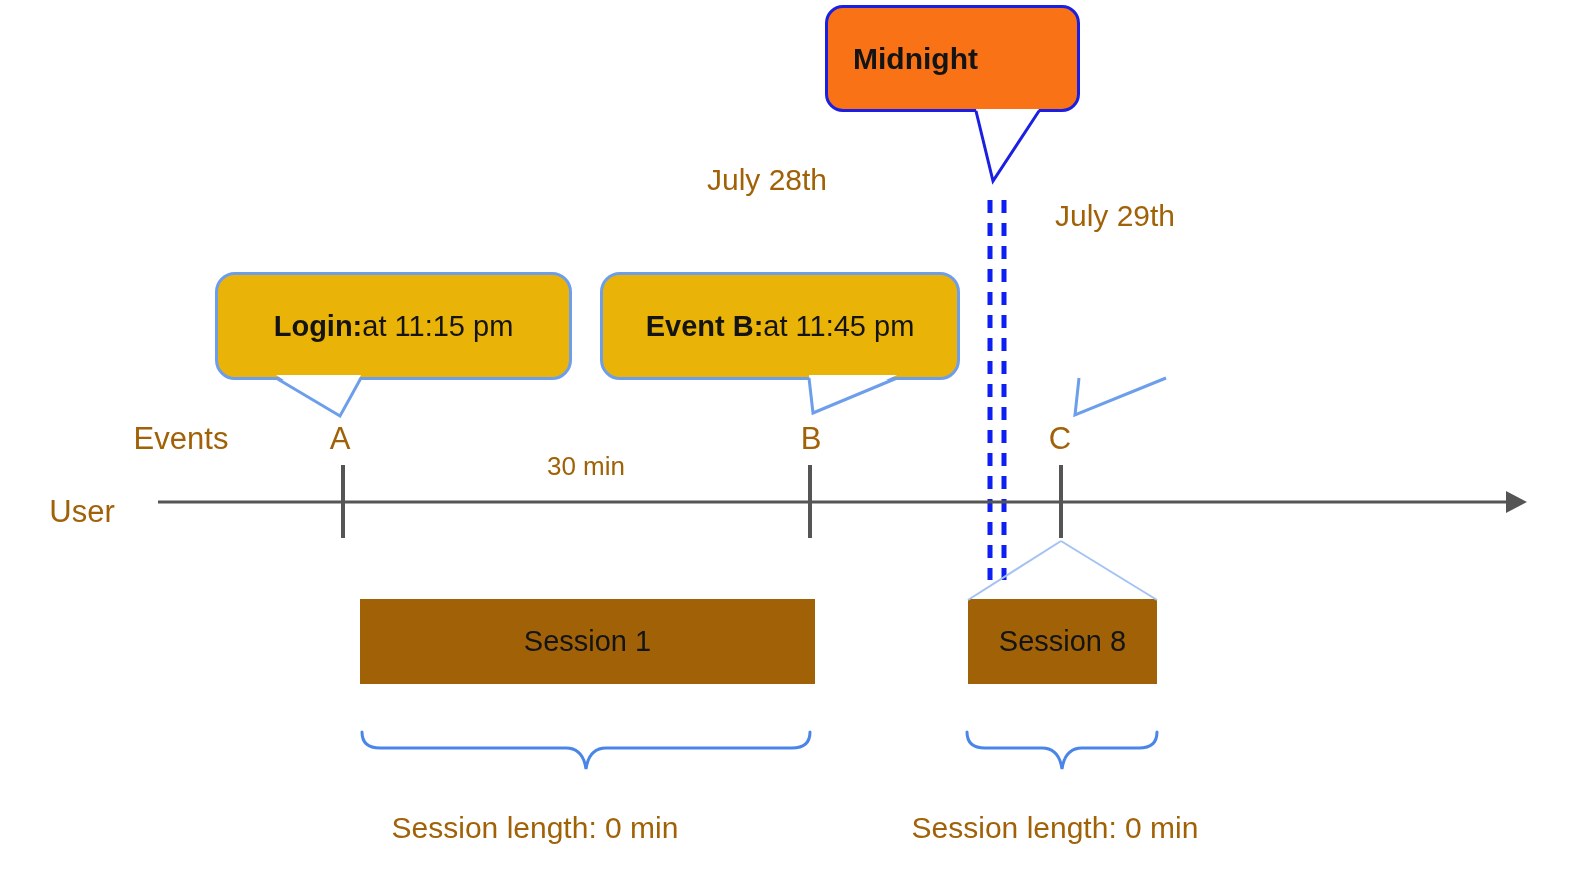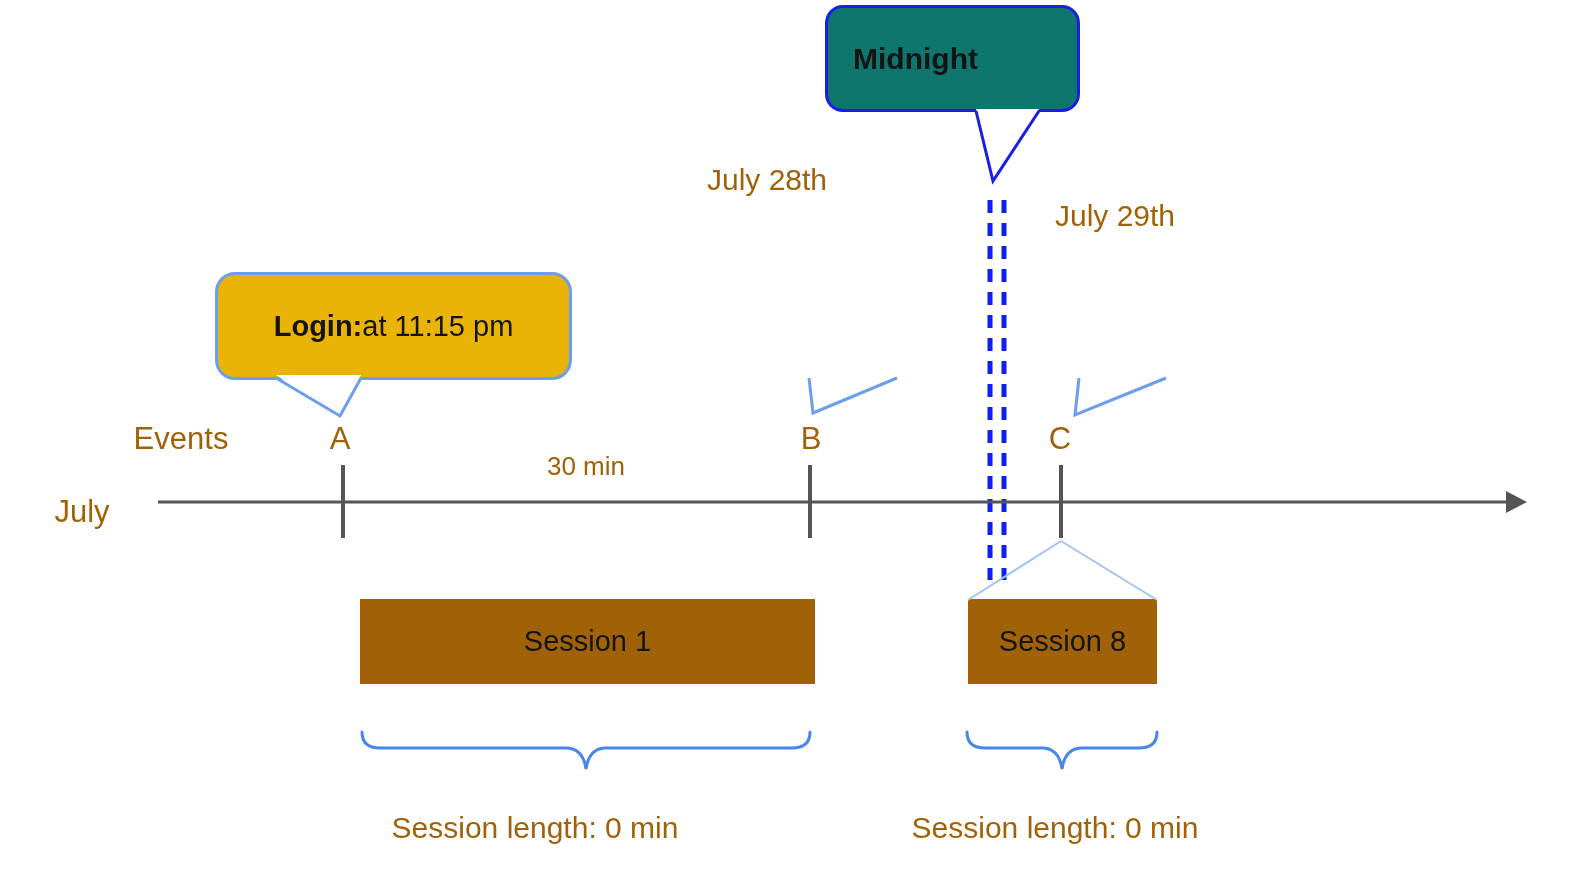--- a/index.html
+++ b/index.html
@@ -10,55 +10,59 @@
   .lbl{position:absolute;white-space:nowrap;transform:translate(-50%,-50%);line-height:1;color:#a16207;}
   .f30{font-size:30px;}
   .f31{font-size:31px;}
   .f26{font-size:26px;}
   .bubble{
     position:absolute;background:#eab308;border:3px solid #6d9eeb;border-radius:20px;
     display:flex;align-items:center;justify-content:center;font-size:29px;box-sizing:border-box;
   }
   .bubble .b{font-weight:bold;}
   .bubble-midnight{
-    position:absolute;background:#0f766e;border:3px solid #1a1fe3;border-radius:18px;
+    position:absolute;background:#f97316;border:3px solid #1a1fe3;border-radius:18px;
     display:flex;align-items:center;justify-content:flex-start;padding-left:25px;
     font-size:30px;font-weight:bold;box-sizing:border-box;
   }
   .session-box{
     position:absolute;background:#a16207;display:flex;align-items:center;justify-content:center;
     font-size:29px;color:#141414;
   }
   svg.overlay{position:absolute;left:0;top:0;pointer-events:none;}
 </style>
 </head>
 <body>
 
 <div id="stage">
 
   <div class="lbl f30" style="left:767px;top:180px;">July 28th</div>
   <div class="lbl f30" style="left:1115px;top:180px;margin-top:36px;">July 29th</div>
 
   <div class="lbl f31" style="left:181px;top:438px;">Events</div>
-  <div class="lbl f31" style="left:82px;top:511px;">July</div>
+  <div class="lbl f31" style="left:82px;top:511px;">User</div>
   <div class="lbl f26" style="left:586px;top:466px;">30 min</div>
 
   <div class="lbl f31" style="left:340px;top:438px;">A</div>
   <div class="lbl f31" style="left:811px;top:438px;">B</div>
   <div class="lbl f31" style="left:1060px;top:438px;">C</div>
 
   <div class="bubble-midnight" style="left:825px;top:5px;width:255px;height:107px;">
     <span>Midnight</span>
   </div>
 
   <div class="bubble" style="left:215px;top:272px;width:357px;height:108px;">
     <span class="b">Login:</span>
       <span> at 11:15 pm</span>
   </div>
 
+  <div class="bubble" style="left:600px;top:272px;width:360px;height:108px;">
+    <span class="b">Event B:</span>
+      <span> at 11:45 pm</span>
+  </div>
 
 
   <div class="session-box" style="left:360px;top:599px;width:455px;height:85px;">
     <span>Session 1</span>
   </div>
   <div class="session-box" style="left:968px;top:599px;width:189px;height:85px;">
     <span>Session 8</span>
   </div>
 
   <div class="lbl f30" style="left:535px;top:828px;">Session length: 0 min</div>

